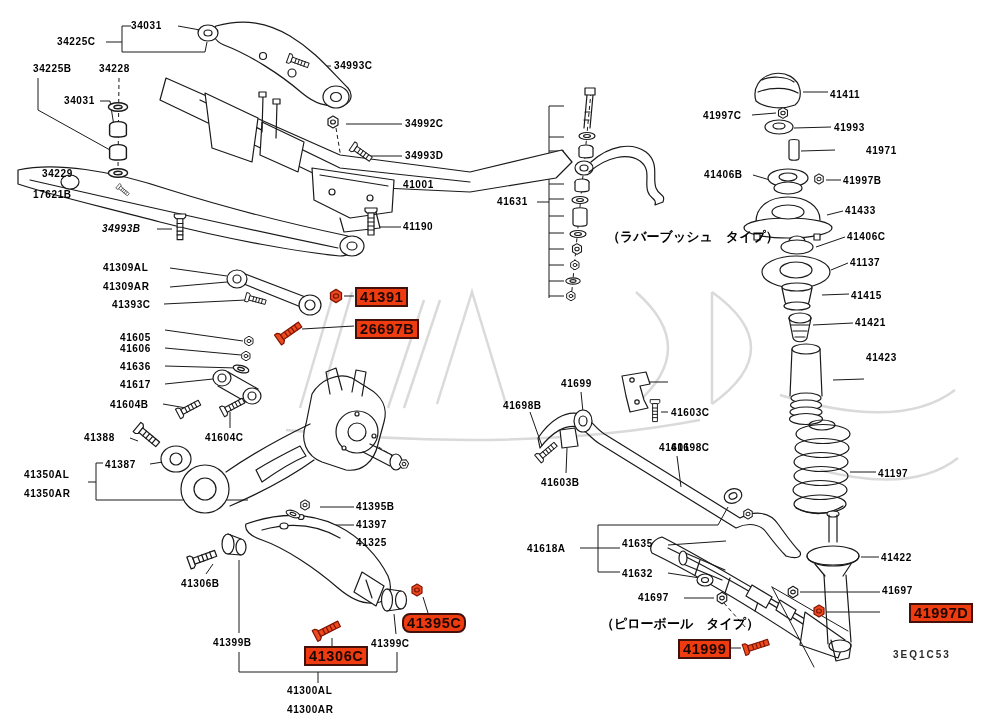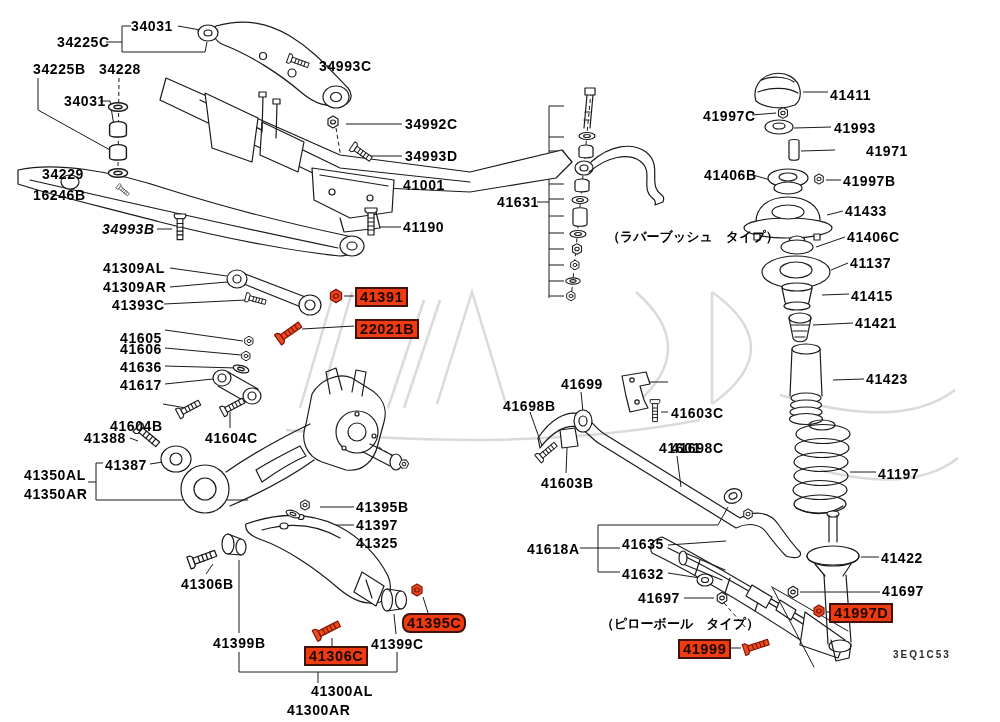--- a/index.html
+++ b/index.html
@@ -2,21 +2,21 @@
 <html><head>
 <meta charset="utf-8">
 <style>
   html,body{margin:0;padding:0;background:#ffffff;}
   body{width:1000px;height:722px;position:relative;overflow:hidden;
        font-family:"Liberation Sans",sans-serif;}
   #diagram-root{position:absolute;inset:0;width:1000px;height:722px;}
   #artwork{position:absolute;left:0;top:0;z-index:1;}
   #label-layer{position:absolute;left:0;top:0;width:1000px;height:722px;z-index:2;}
   .lbl{position:absolute;white-space:nowrap;color:#000;}
-  .lbl.part{font-weight:bold;font-size:14px;line-height:16px;letter-spacing:.6px;}
+  .lbl.part{font-weight:bold;font-size:10px;line-height:16px;letter-spacing:.6px;}
   .lbl.hl{font-weight:bold;font-size:14.5px;line-height:14px;letter-spacing:.6px;
           background:#ee3b10;border:2px solid #43110a;padding:1px 3px;color:#1c0600;}
   .lbl.caption{font-weight:bold;font-size:13px;line-height:15px;letter-spacing:0;}
   .lbl.code{font-weight:bold;font-size:10px;line-height:12px;letter-spacing:2px;color:#2b2b2b;}
 </style>
 </head>
 <body>
 
 <div id="diagram-root">
 
@@ -324,53 +324,53 @@
   </g>
 </svg>
 
 <div id="label-layer">
       <div class="lbl part" style="left: 131px; top: 18px;">34031</div>
       <div class="lbl part" style="left: 57px; top: 34px;">34225C</div>
       <div class="lbl part" style="left: 33px; top: 61px;">34225B</div>
       <div class="lbl part" style="left: 99px; top: 61px;">34228</div>
       <div class="lbl part" style="left: 64px; top: 93px;">34031</div>
       <div class="lbl part" style="left: 42px; top: 166px;">34229</div>
-      <div class="lbl part" style="left: 33px; top: 187px;">16246B</div>
+      <div class="lbl part" style="left: 33px; top: 187px;">17621B</div>
       <div class="lbl part" style="left: 102px; top: 221px; font-style: italic;">34993B</div>
-      <div class="lbl part" style="left: 319px; top: 58px;">34993C</div>
+      <div class="lbl part" style="left: 334px; top: 58px;">34993C</div>
       <div class="lbl part" style="left: 405px; top: 116px;">34992C</div>
       <div class="lbl part" style="left: 405px; top: 148px;">34993D</div>
       <div class="lbl part" style="left: 403px; top: 177px; text-align: center;">41001</div>
       <div class="lbl part" style="left: 403px; top: 219px;">41190</div>
       <div class="lbl part" style="left: 497px; top: 194px;">41631</div>
       <div class="lbl caption" style="left: 607px; top: 229px;">（ラバーブッシュ　タイプ）</div>
       <div class="lbl part" style="left: 103px; top: 260px;">41309AL</div>
       <div class="lbl part" style="left: 103px; top: 279px;">41309AR</div>
       <div class="lbl part" style="left: 112px; top: 297px;">41393C</div>
       <div class="lbl part" style="left: 120px; top: 330px; text-align: center;">41605</div>
       <div class="lbl part" style="left: 120px; top: 341px;">41606</div>
       <div class="lbl part" style="left: 120px; top: 359px;">41636</div>
       <div class="lbl part" style="left: 120px; top: 377px;">41617</div>
-      <div class="lbl part" style="left: 110px; top: 397px; margin-top: 21px;">41604B</div>
+      <div class="lbl part" style="left: 110px; top: 397px;">41604B</div>
       <div class="lbl hl" style="left: 355px; top: 287px;">41391</div>
-      <div class="lbl hl" style="left: 355px; top: 319px;">22021B</div>
+      <div class="lbl hl" style="left: 355px; top: 319px;">26697B</div>
       <div class="lbl part" style="left: 84px; top: 430px;">41388</div>
       <div class="lbl part" style="left: 205px; top: 430px;">41604C</div>
       <div class="lbl part" style="left: 105px; top: 457px;">41387</div>
       <div class="lbl part" style="left: 24px; top: 467px;">41350AL</div>
       <div class="lbl part" style="left: 24px; top: 486px;">41350AR</div>
       <div class="lbl part" style="left: 181px; top: 576px;">41306B</div>
       <div class="lbl part" style="left: 356px; top: 499px;">41395B</div>
       <div class="lbl part" style="left: 356px; top: 517px;">41397</div>
       <div class="lbl part" style="left: 356px; top: 535px;">41325</div>
       <div class="lbl part" style="left: 213px; top: 635px;">41399B</div>
       <div class="lbl hl" style="left: 304px; top: 646px;">41306C</div>
       <div class="lbl hl" style="left: 402px; top: 613px; border-radius: 8px;">41395C</div>
       <div class="lbl part" style="left: 371px; top: 636px;">41399C</div>
-      <div class="lbl part" style="left: 287px; top: 683px; margin-left: 24px;">41300AL</div>
+      <div class="lbl part" style="left: 287px; top: 683px;">41300AL</div>
       <div class="lbl part" style="left: 287px; top: 702px;">41300AR</div>
       <div class="lbl part" style="left: 561px; top: 376px;">41699</div>
       <div class="lbl part" style="left: 503px; top: 398px;">41698B</div>
       <div class="lbl part" style="left: 671px; top: 373px; margin-top: 32px;">41603C</div>
       <div class="lbl part" style="left: 671px; top: 403px; margin-top: 37px;">41698C</div>
       <div class="lbl part" style="left: 541px; top: 475px;">41603B</div>
       <div class="lbl part" style="left: 659px; top: 440px;">41601</div>
       <div class="lbl part" style="left: 527px; top: 541px;">41618A</div>
       <div class="lbl part" style="left: 622px; top: 536px;">41635</div>
       <div class="lbl part" style="left: 622px; top: 566px;">41632</div>
@@ -381,20 +381,20 @@
       <div class="lbl part" style="left: 703px; top: 108px;">41997C</div>
       <div class="lbl part" style="left: 834px; top: 120px;">41993</div>
       <div class="lbl part" style="left: 838px; top: 143px; margin-left: 28px;">41971</div>
       <div class="lbl part" style="left: 704px; top: 167px;">41406B</div>
       <div class="lbl part" style="left: 843px; top: 173px;">41997B</div>
       <div class="lbl part" style="left: 845px; top: 203px;">41433</div>
       <div class="lbl part" style="left: 847px; top: 229px;">41406C</div>
       <div class="lbl part" style="left: 850px; top: 255px;">41137</div>
       <div class="lbl part" style="left: 851px; top: 288px;">41415</div>
       <div class="lbl part" style="left: 855px; top: 315px;">41421</div>
-      <div class="lbl part" style="left: 866px; top: 371px;">41423</div>
+      <div class="lbl part" style="left: 866px; top: 350px;">41423</div>
       <div class="lbl part" style="left: 878px; top: 466px;">41197</div>
       <div class="lbl part" style="left: 881px; top: 550px;">41422</div>
       <div class="lbl part" style="left: 882px; top: 583px;">41697</div>
-      <div class="lbl hl" style="left: 829px; top: 603px;">41997D</div>
+      <div class="lbl hl" style="left: 909px; top: 603px;">41997D</div>
       <div class="lbl code" style="left: 893px; top: 649px;">3EQ1C53</div>
     </div>
 </div>
 
 </body></html>

